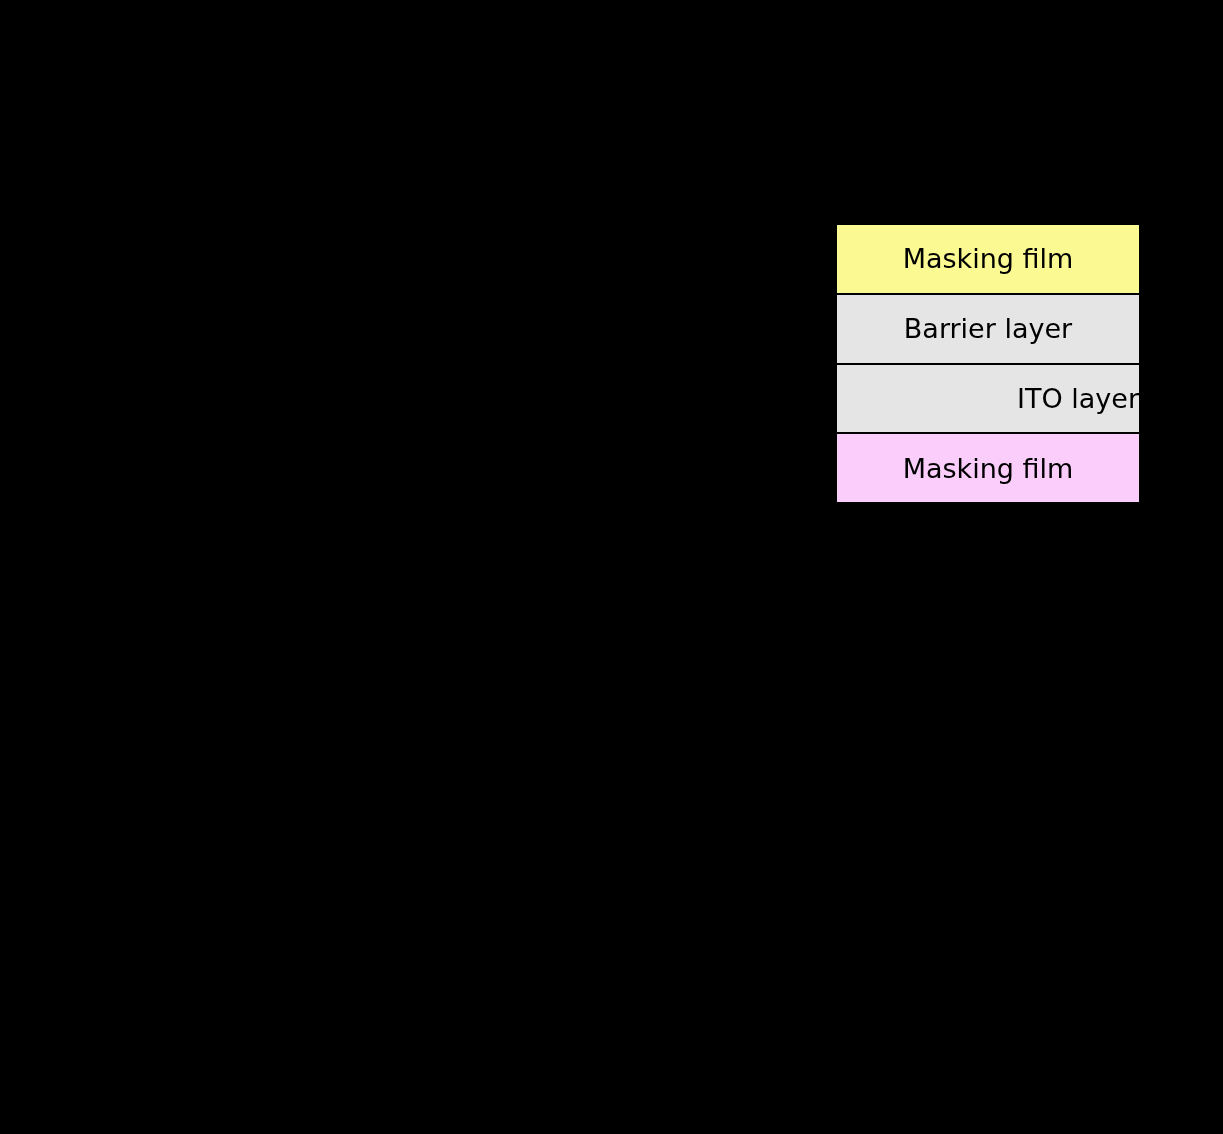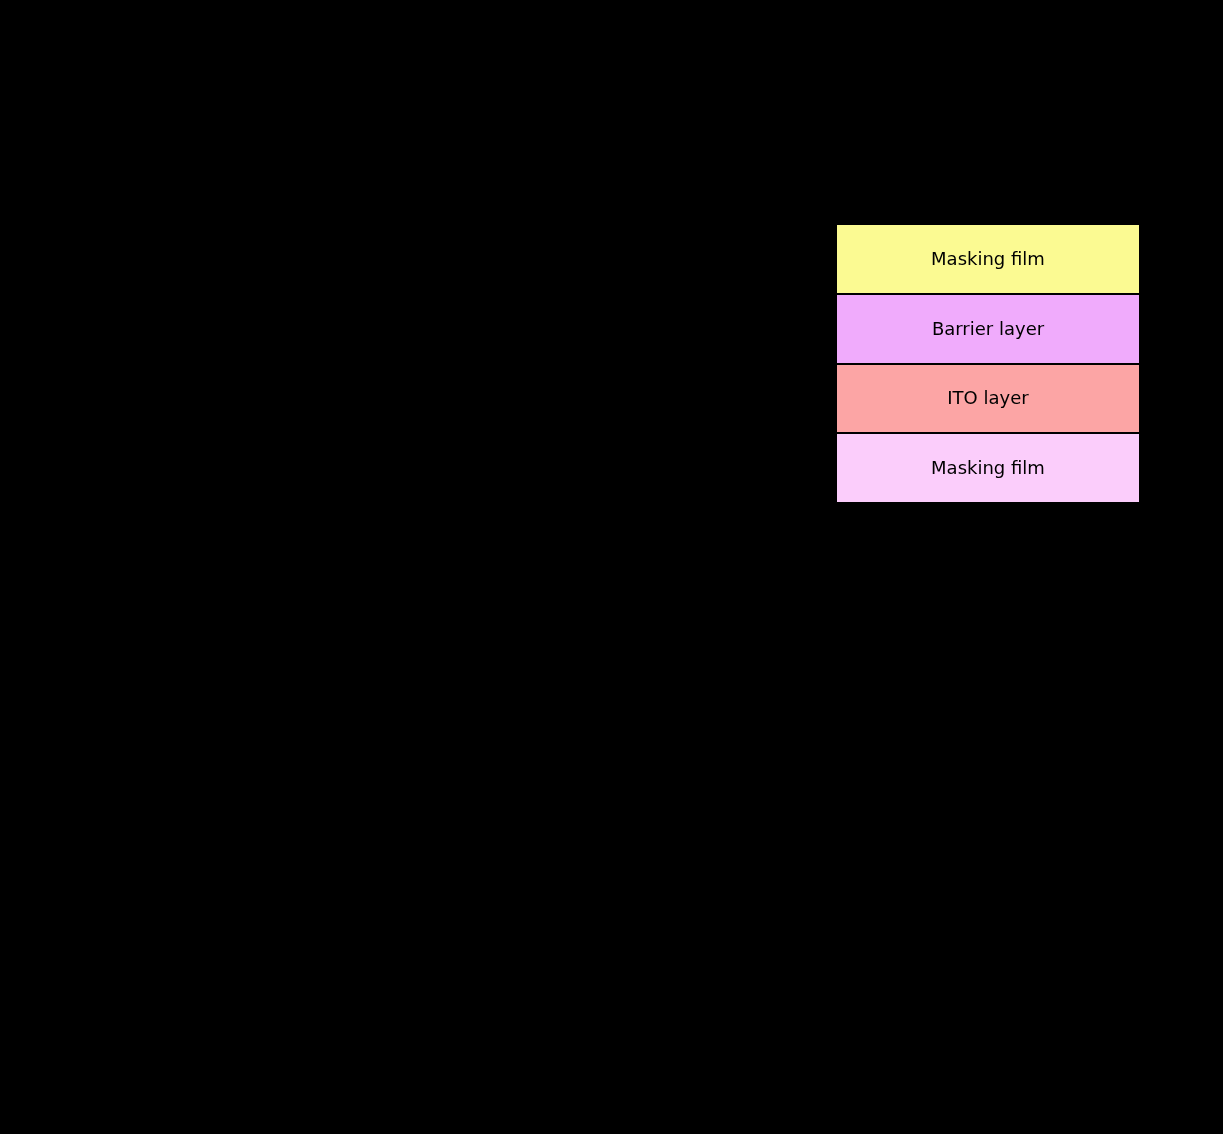--- a/index.html
+++ b/index.html
@@ -47,45 +47,45 @@
     box-sizing: border-box;
     border-top: 1px solid #000000;
     border-bottom: 1px solid #000000;
     min-height: 0;
   }
   .layer-row:first-child { border-top: none; }
   .layer-row:last-child  { border-bottom: none; }
 
   .layer-label {
     color: #000000;
-    font-size: 18px;
+    font-size: 27px;
     font-weight: 400;
     line-height: 1;
     letter-spacing: 0px;
     white-space: nowrap;
     user-select: none;
   }
 </style>
 </head>
 <body>
 
 <div id="diagram-canvas">
 
   <div id="layer-stack">
 
     <div class="layer-row" style="background:#fbfa92;">
       <span class="layer-label">Masking film</span>
     </div>
 
 
-    <div class="layer-row" style="background:#f0abfc;">
+    <div class="layer-row" style="background:#e5e5e5;">
       <span class="layer-label">Barrier layer</span>
     </div>
 
-    <div class="layer-row" style="background:#fca5a5;">
+    <div class="layer-row" style="background:#e5e5e5;justify-content:flex-end;">
       <span class="layer-label">ITO layer</span>
     </div>
 
     <div class="layer-row" style="background:#fbcdfb;">
       <span class="layer-label">Masking film</span>
     </div>
 
   </div>
 
 </div>

